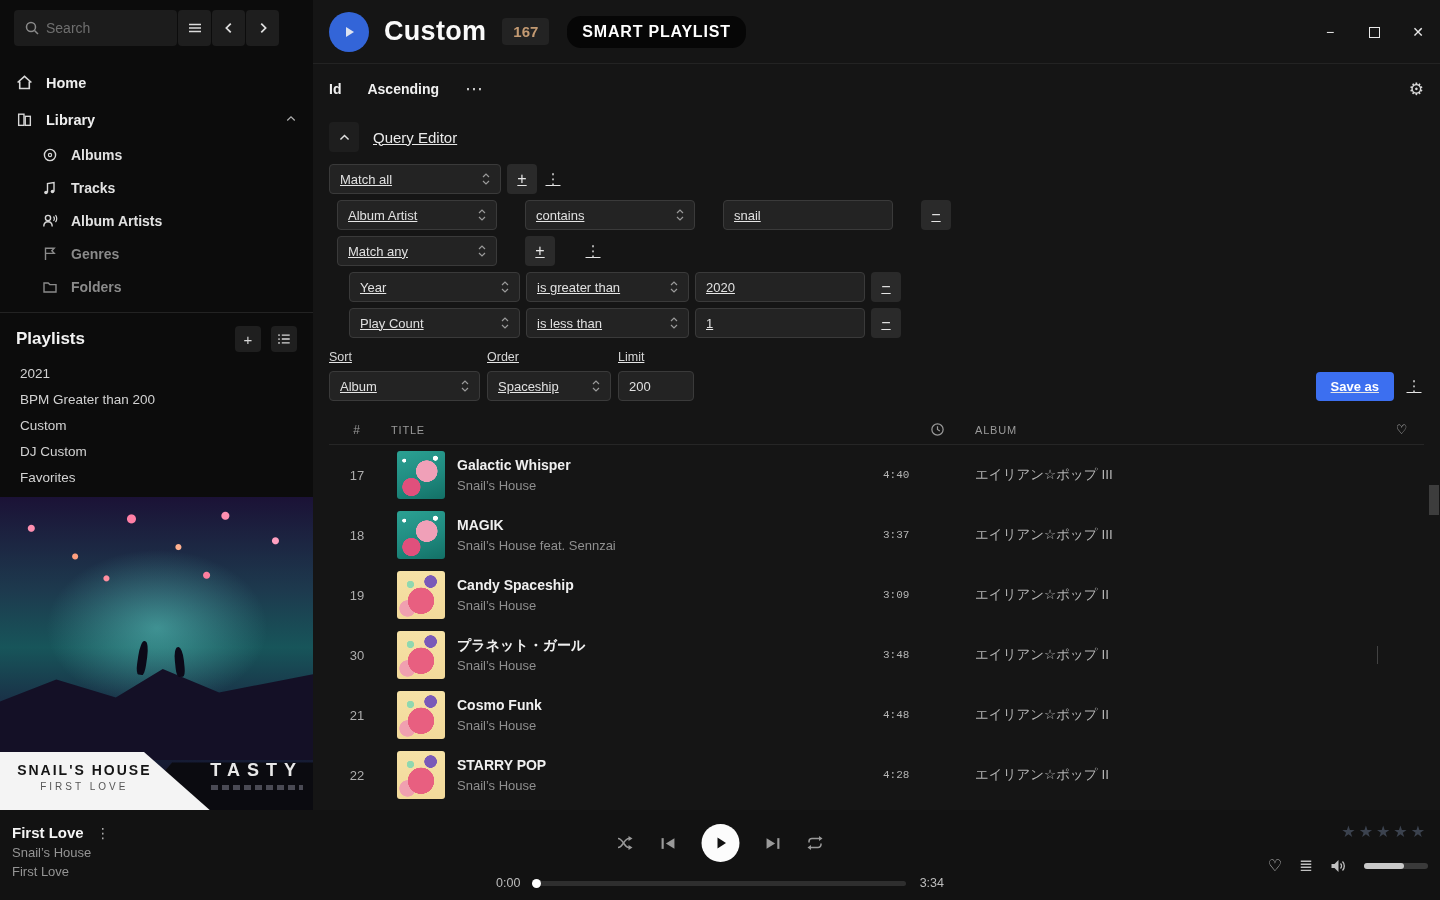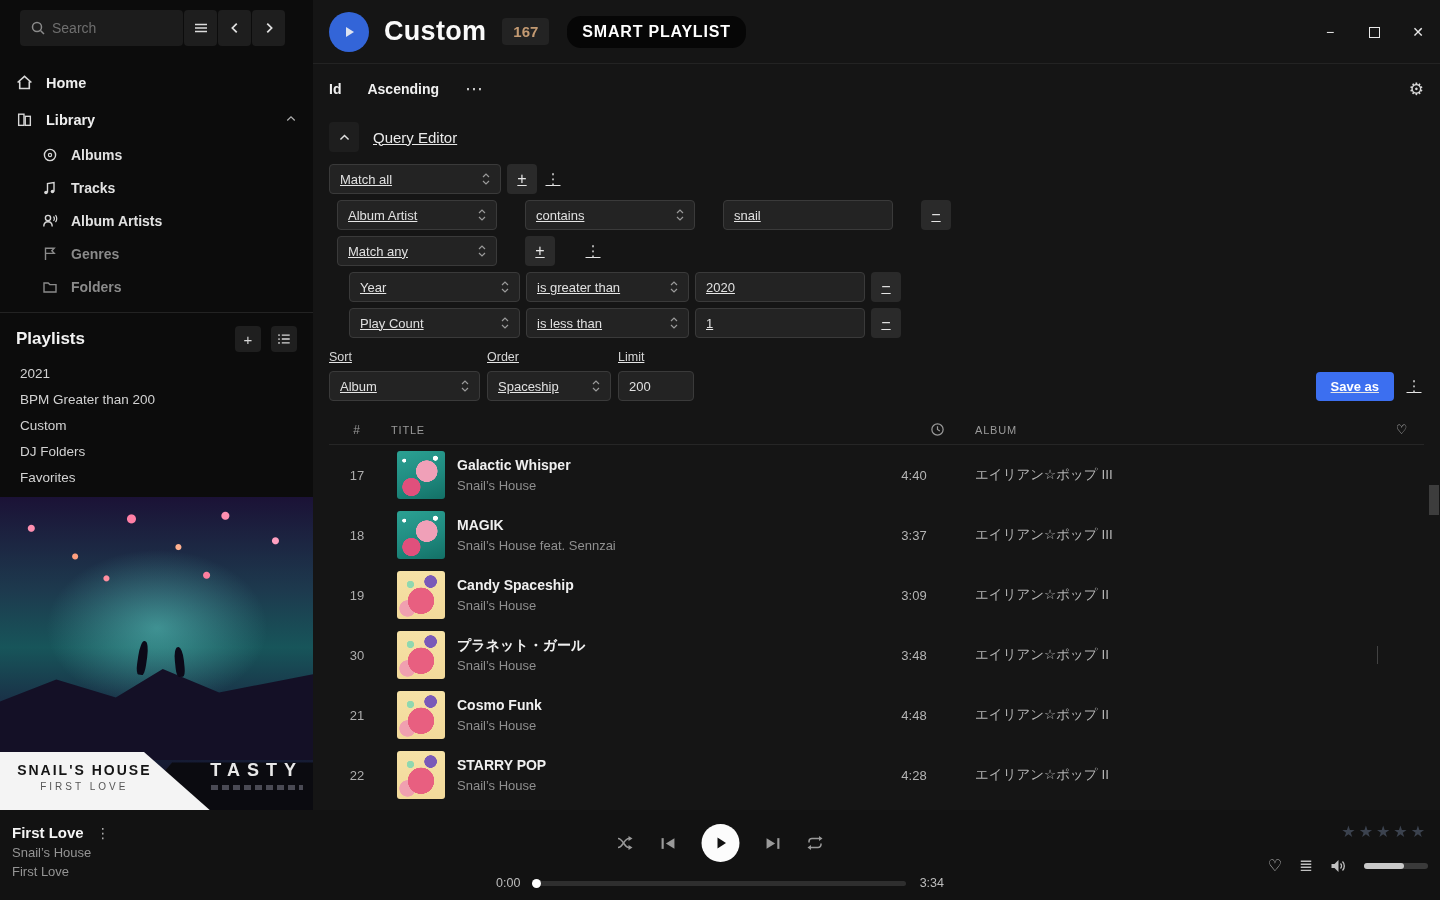--- a/index.html
+++ b/index.html
@@ -2,21 +2,21 @@
 <html><head>
 <meta charset="utf-8">
 <style>
   * { margin:0; padding:0; box-sizing:border-box; }
   html,body { width:1440px; height:900px; background:#0a0a0a; overflow:hidden; }
   body { font-family:"Liberation Sans","DejaVu Sans",sans-serif; color:#e6e6e6; }
   .app { position:relative; width:1440px; height:900px; background:#151515; overflow:hidden; }
 
   
   .sidebar { position:absolute; left:0; top:0; width:313px; bottom:90px; background:#0c0c0c; overflow:hidden; }
-  .sb-top { display:flex; align-items:center; gap:1px; padding:10px 13px 8px 20px; }
+  .sb-top { display:flex; align-items:center; gap:1px; padding:10px 13px 8px 14px; }
   .search-wrap { position:relative; width:163px; height:36px; }
   .search-wrap svg { position:absolute; left:10px; top:10px; }
   .search-input { width:163px; height:36px; background:#1c1c1c; border:none; border-radius:4px; color:#cfcfcf; font-size:14px; padding:0 10px 0 32px; outline:none; font-family:inherit; }
   .search-input::placeholder { color:#6f6f6f; }
   .sq-btn { width:33px; height:36px; background:#1e1e1e; border:none; border-radius:4px; display:flex; align-items:center; justify-content:center; cursor:pointer; }
   .nav { margin-top:10px; }
   .nav-item { display:flex; align-items:center; gap:13px; padding:10px 16px; font-size:14.5px; font-weight:700; color:#efefef; cursor:pointer; }
   .nav-item .spacer { margin-left:auto; }
   .sub-nav { padding-left:42px; }
   .sub-item { display:flex; align-items:center; gap:13px; padding:8.5px 0; font-size:14px; font-weight:700; color:#e2e2e2; cursor:pointer; }
@@ -112,21 +112,21 @@
       radial-gradient(circle at 15% 20%, #ffffff 0 3%, transparent 4%),
       linear-gradient(160deg,#2ba193 0%,#1f8a7f 55%,#137066 100%); }
   .thumb.alien2 { background:
       radial-gradient(circle at 70% 22%, #7a5ab8 0 12%, transparent 13%),
       radial-gradient(circle at 28% 28%, #8fd8b0 0 7%, transparent 8%),
       radial-gradient(circle at 50% 62%, #e85f80 0 34%, transparent 35%),
       radial-gradient(circle at 22% 78%, #f0a0b0 0 15%, transparent 16%),
       linear-gradient(180deg,#f6e2a6,#f2d99a); }
   .t-title { font-size:14px; font-weight:700; color:#f0f0f0; line-height:20px; }
   .t-artist { font-size:13px; color:#8f8f8f; line-height:19px; margin-top:1px; }
-  .t-time { text-align:center; font-size:13px; color:#b4b4b4; }
+  .t-time { text-align:left; font-size:11px; color:#b4b4b4;font-family:Liberation Mono, monospace; }
   .t-album { position:relative; font-size:13.5px; color:#b4b4b4; white-space:nowrap; overflow:hidden; }
   .t-album.focused::before { content:""; position:absolute; left:-12px; right:2px; top:-19px; bottom:-19px; border:1px solid #424242; border-radius:1px; }
   .scroll-thumb { position:absolute; right:1px; top:485px; width:10px; height:30px; background:#3d3d3d; }
 
   
   .playerbar { position:absolute; left:0; right:0; bottom:0; height:90px; background:#121212; }
   .np { position:absolute; left:12px; top:14px; }
   .np-title-row { display:flex; align-items:center; gap:12px; }
   .np-title { font-size:15px; font-weight:700; color:#f5f5f5; }
   .np-kebab { background:none; border:none; color:#b0b0b0; font-size:14px; cursor:pointer; }
@@ -248,21 +248,21 @@
               <circle cx="2.3" cy="8" r="1" fill="#d8d8d8"></circle>
               <circle cx="2.3" cy="12.5" r="1" fill="#d8d8d8"></circle>
             </svg>
           </button>
       </span>
     </div>
     <div class="pl-list">
       <div class="pl-item">2021</div>
       <div class="pl-item">BPM Greater than 200</div>
       <div class="pl-item">Custom</div>
-      <div class="pl-item">DJ Folders</div>
+      <div class="pl-item">DJ Custom</div>
       <div class="pl-item">Favorites</div>
     </div>
 
     <div class="cover">
       <div class="glow"></div>
       <div class="lanterns"></div>
       <div class="rocks"></div>
       <div class="fig f1"></div>
       <div class="fig f2"></div>
       <div class="cover-strip">

